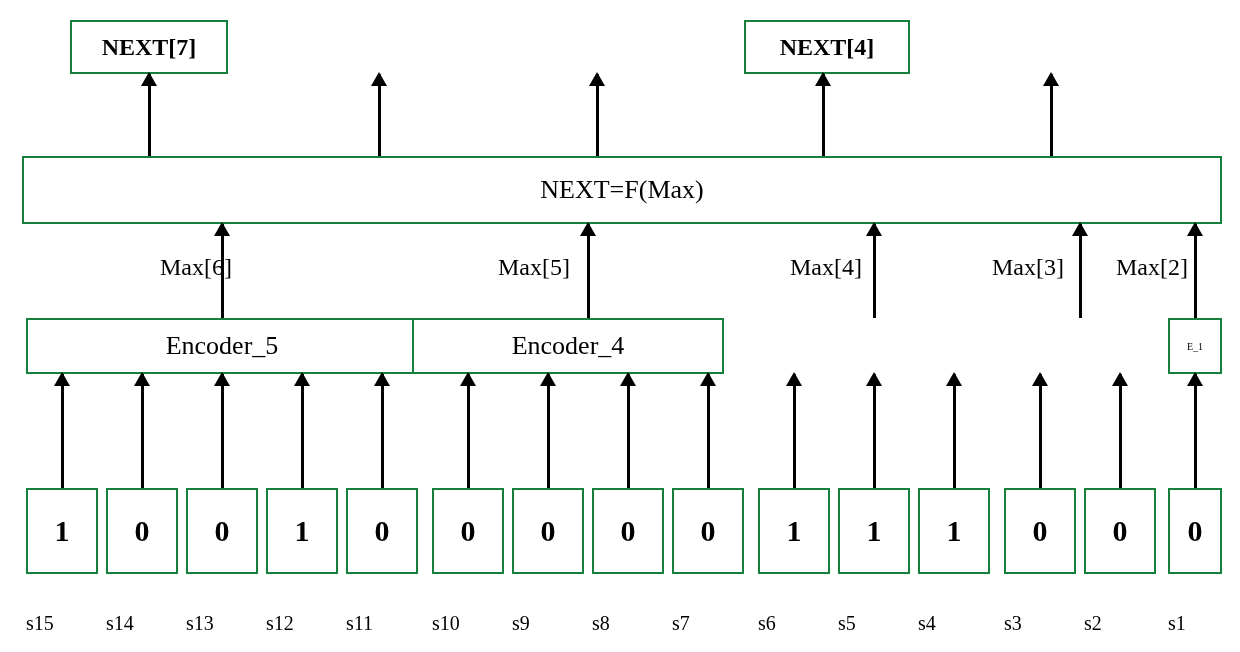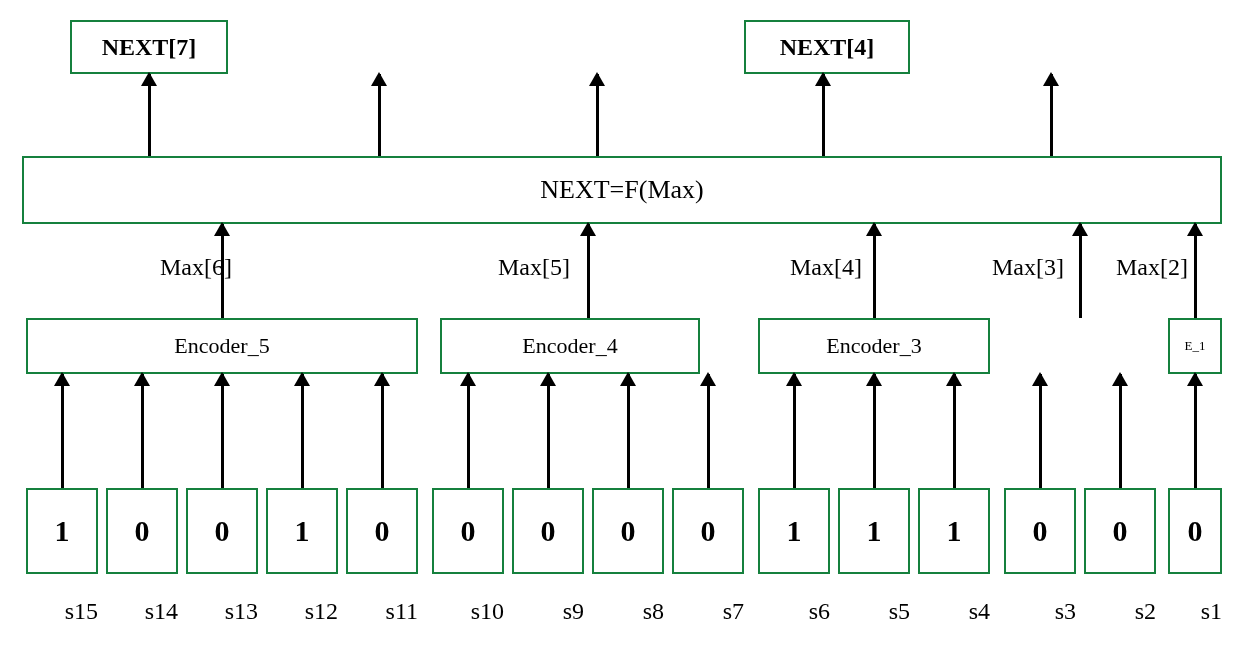--- a/index.html
+++ b/index.html
@@ -34,39 +34,39 @@
   }
   .fmax {
     font-weight: normal;
     font-size: 26px;
     left: 22px;
     width: 1200px;
     top: 156px;
     height: 68px;
   }
   .enc {
-    font-size: 22px;
+    font-size: 26px;
     height: 56px;
     top: 318px;
   }
   .enc-small { font-size: 16px; }
-  .enc-tiny  { font-size: 13px; }
+  .enc-tiny  { font-size: 10px; }
   .cell {
     font-weight: bold;
     font-size: 30px;
     width: 72px;
     height: 86px;
     top: 488px;
   }
   .cell-lbl {
     position: absolute;
-    top: 598px;
-    font-size: 24px;
+    top: 612px;
+    font-size: 20px;
     font-weight: normal;
-    text-align: right;
+    text-align: left;
   }
   .max-lbl {
     position: absolute;
     top: 254px;
     font-size: 24px;
     font-weight: normal;
   }
   
   .arrow {
     position: absolute;
@@ -117,27 +117,26 @@
       <div class="shaft"></div>
       <div class="head"></div>
     </div>
     <div class="box fmax">NEXT=F(Max)</div>
     <div class="box enc " style="left: 26px; width: 392px;">Encoder_5</div>
     <div class="arrow" style="left: 222px; top: 224px; height: 94px;">
       <div class="shaft"></div>
       <div class="head"></div>
     </div>
     <div class="max-lbl" style="left: 136px; margin-left: 24px;">Max[6]</div>
-    <div class="box enc " style="left: 440px; width: 260px;">Encoder_4</div>
+    <div class="box enc " style="left: 412px; width: 312px;">Encoder_4</div>
     <div class="arrow" style="left: 588px; top: 224px; height: 94px;">
       <div class="shaft"></div>
       <div class="head"></div>
     </div>
     <div class="max-lbl" style="left: 498px; font-family: Liberation Serif, serif;">Max[5]</div>
-    <div class="box enc " style="left: 758px; width: 232px;">Encoder_3</div>
     <div class="arrow" style="left: 874px; top: 224px; height: 94px;">
       <div class="shaft"></div>
       <div class="head"></div>
     </div>
     <div class="max-lbl" style="left: 790px;">Max[4]</div>
     <div class="arrow" style="left: 1080px; top: 224px; height: 94px;">
       <div class="shaft"></div>
       <div class="head"></div>
     </div>
     <div class="max-lbl" style="left: 992px;">Max[3]</div>

